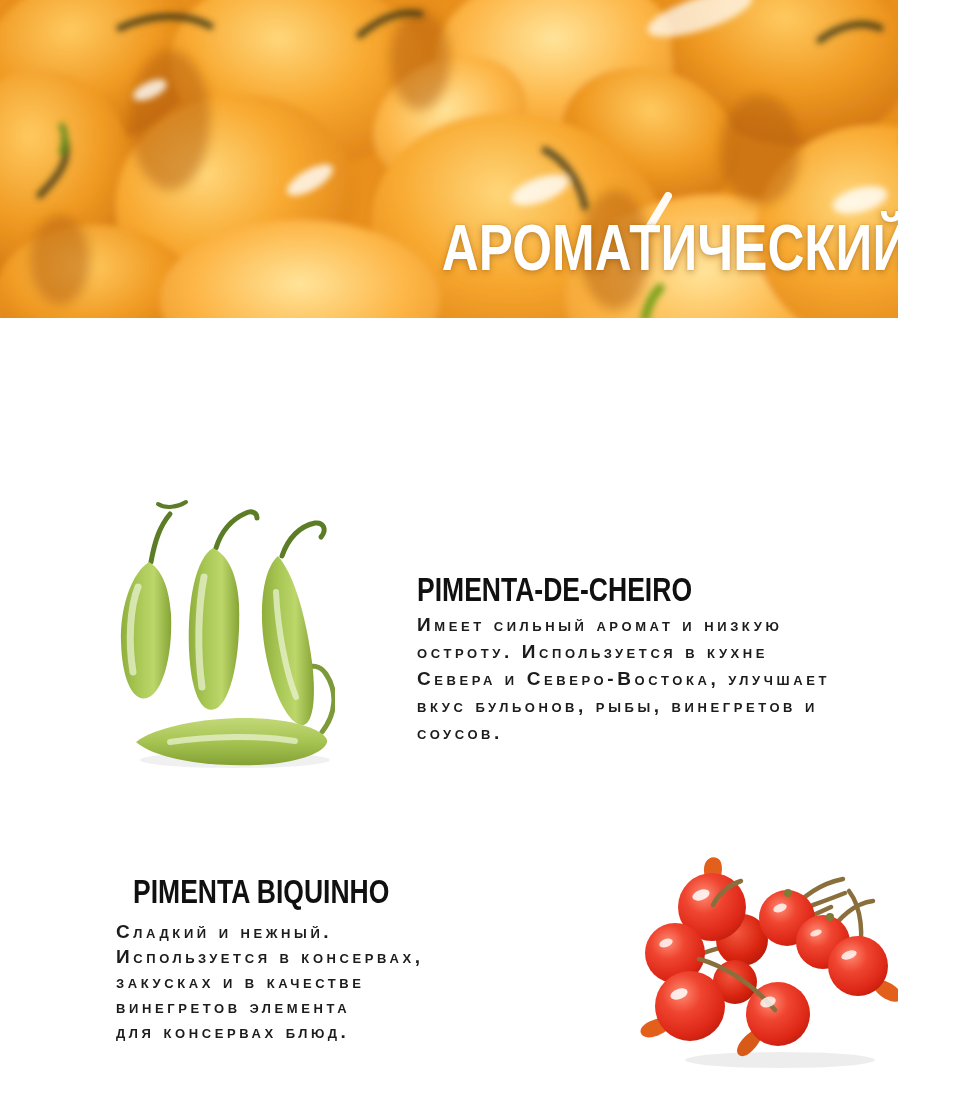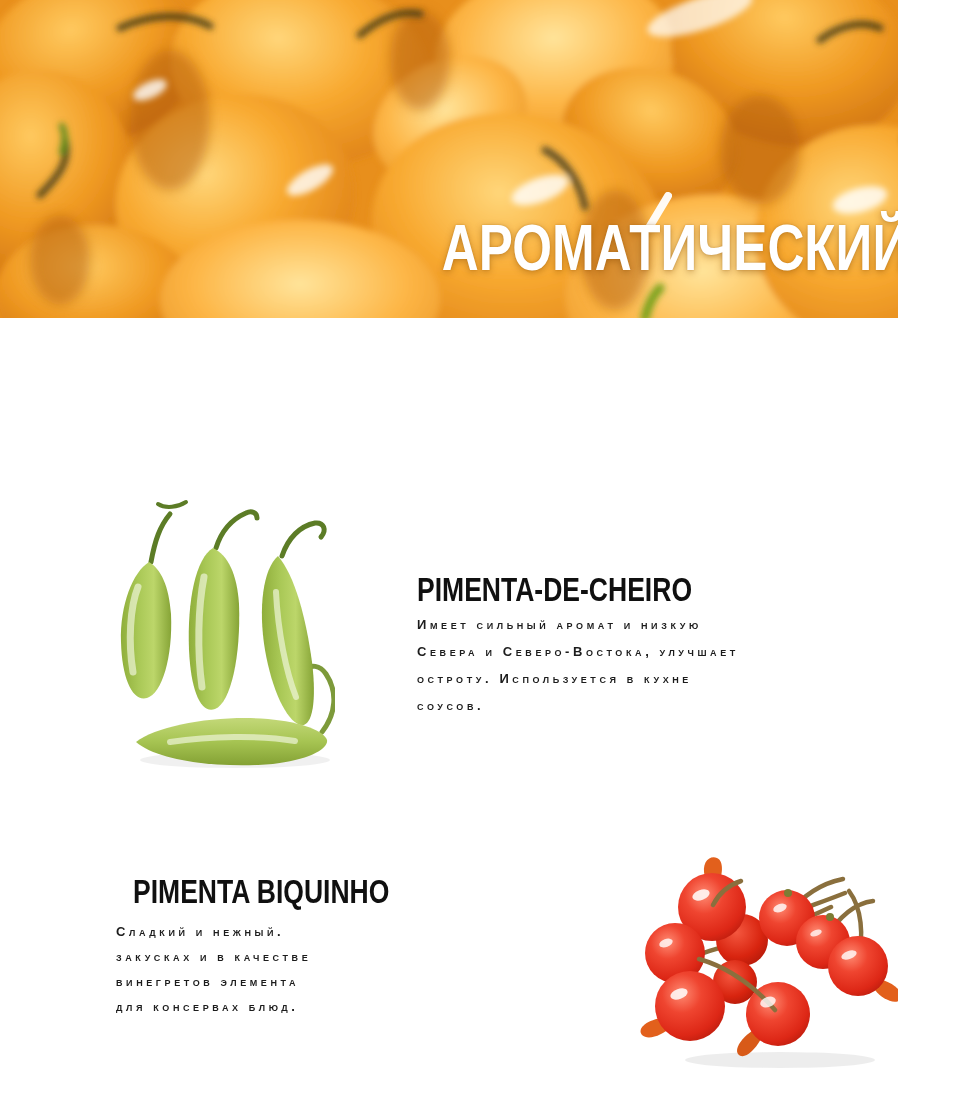--- a/index.html
+++ b/index.html
@@ -15,21 +15,21 @@
                  text-shadow:0 2px 8px rgba(130,70,0,.45), 0 0 2px rgba(150,90,10,.4);}
 
   
   .sec-title {position:absolute; margin:0; color:#101010; font-weight:bold;
               font-size:34px; line-height:1; white-space:nowrap;
               transform:scaleX(0.78); transform-origin:0 0;}
   .title-1 {left:417px; top:572px;}
   .title-2 {left:133px; top:874px;}
 
   
-  .sec-body {position:absolute; color:#1c1c1c; font-weight:bold; font-size:13px;
+  .sec-body {position:absolute; color:#1c1c1c; font-weight:bold; font-size:19px;
              letter-spacing:3.6px; font-variant:small-caps; white-space:nowrap;}
   .body-1 {left:417px; top:611px; line-height:27px;}
   .body-2 {left:116px; top:919px; line-height:25px;}
 
   
   .img-green {position:absolute; left:100px; top:492px; width:235px; height:280px;}
   .img-red   {position:absolute; left:635px; top:855px; width:295px; height:215px;}
   .img-green svg, .img-red svg {display:block; width:100%; height:100%;}
 </style>
 </head>
@@ -146,30 +146,32 @@
           <path d="M38,95 C30,115 28,150 33,180" stroke-width="7"></path>
           <path d="M104,85 C98,115 97,160 102,195" stroke-width="7"></path>
           <path d="M176,100 C178,140 186,180 196,205" stroke-width="6"></path>
           <path d="M70,250 C110,244 160,243 195,249" stroke-width="6"></path>
         </g>
       </svg>
     </div>
     <h2 class="sec-title title-1">PIMENTA-DE-CHEIRO</h2>
     <div class="sec-body body-1">
       <div>Имеет сильный аромат и низкую</div>
+      <div>остроту. Используется в кухне</div>
       <div>Севера и Северо-Востока, улучшает</div>
-      <div>остроту. Используется в кухне</div>
+      <div>вкус бульонов, рыбы, винегретов и</div>
       <div>соусов.</div>
     </div>
   </div>
 
   <div>
     <h2 class="sec-title title-2">PIMENTA BIQUINHO</h2>
     <div class="sec-body body-2">
       <div>Сладкий и нежный.</div>
+      <div>Используется в консервах,</div>
       <div>закусках и в качестве</div>
       <div>винегретов элемента</div>
       <div>для консервах блюд.</div>
     </div>
     <div class="img-red">
       <svg viewBox="0 0 295 215" aria-hidden="true">
         <defs>
           <radialGradient id="rb" cx="38%" cy="32%" r="80%">
             <stop offset="0" stop-color="#ff8a72"></stop>
               <stop offset="0.35" stop-color="#ef4530"></stop>

